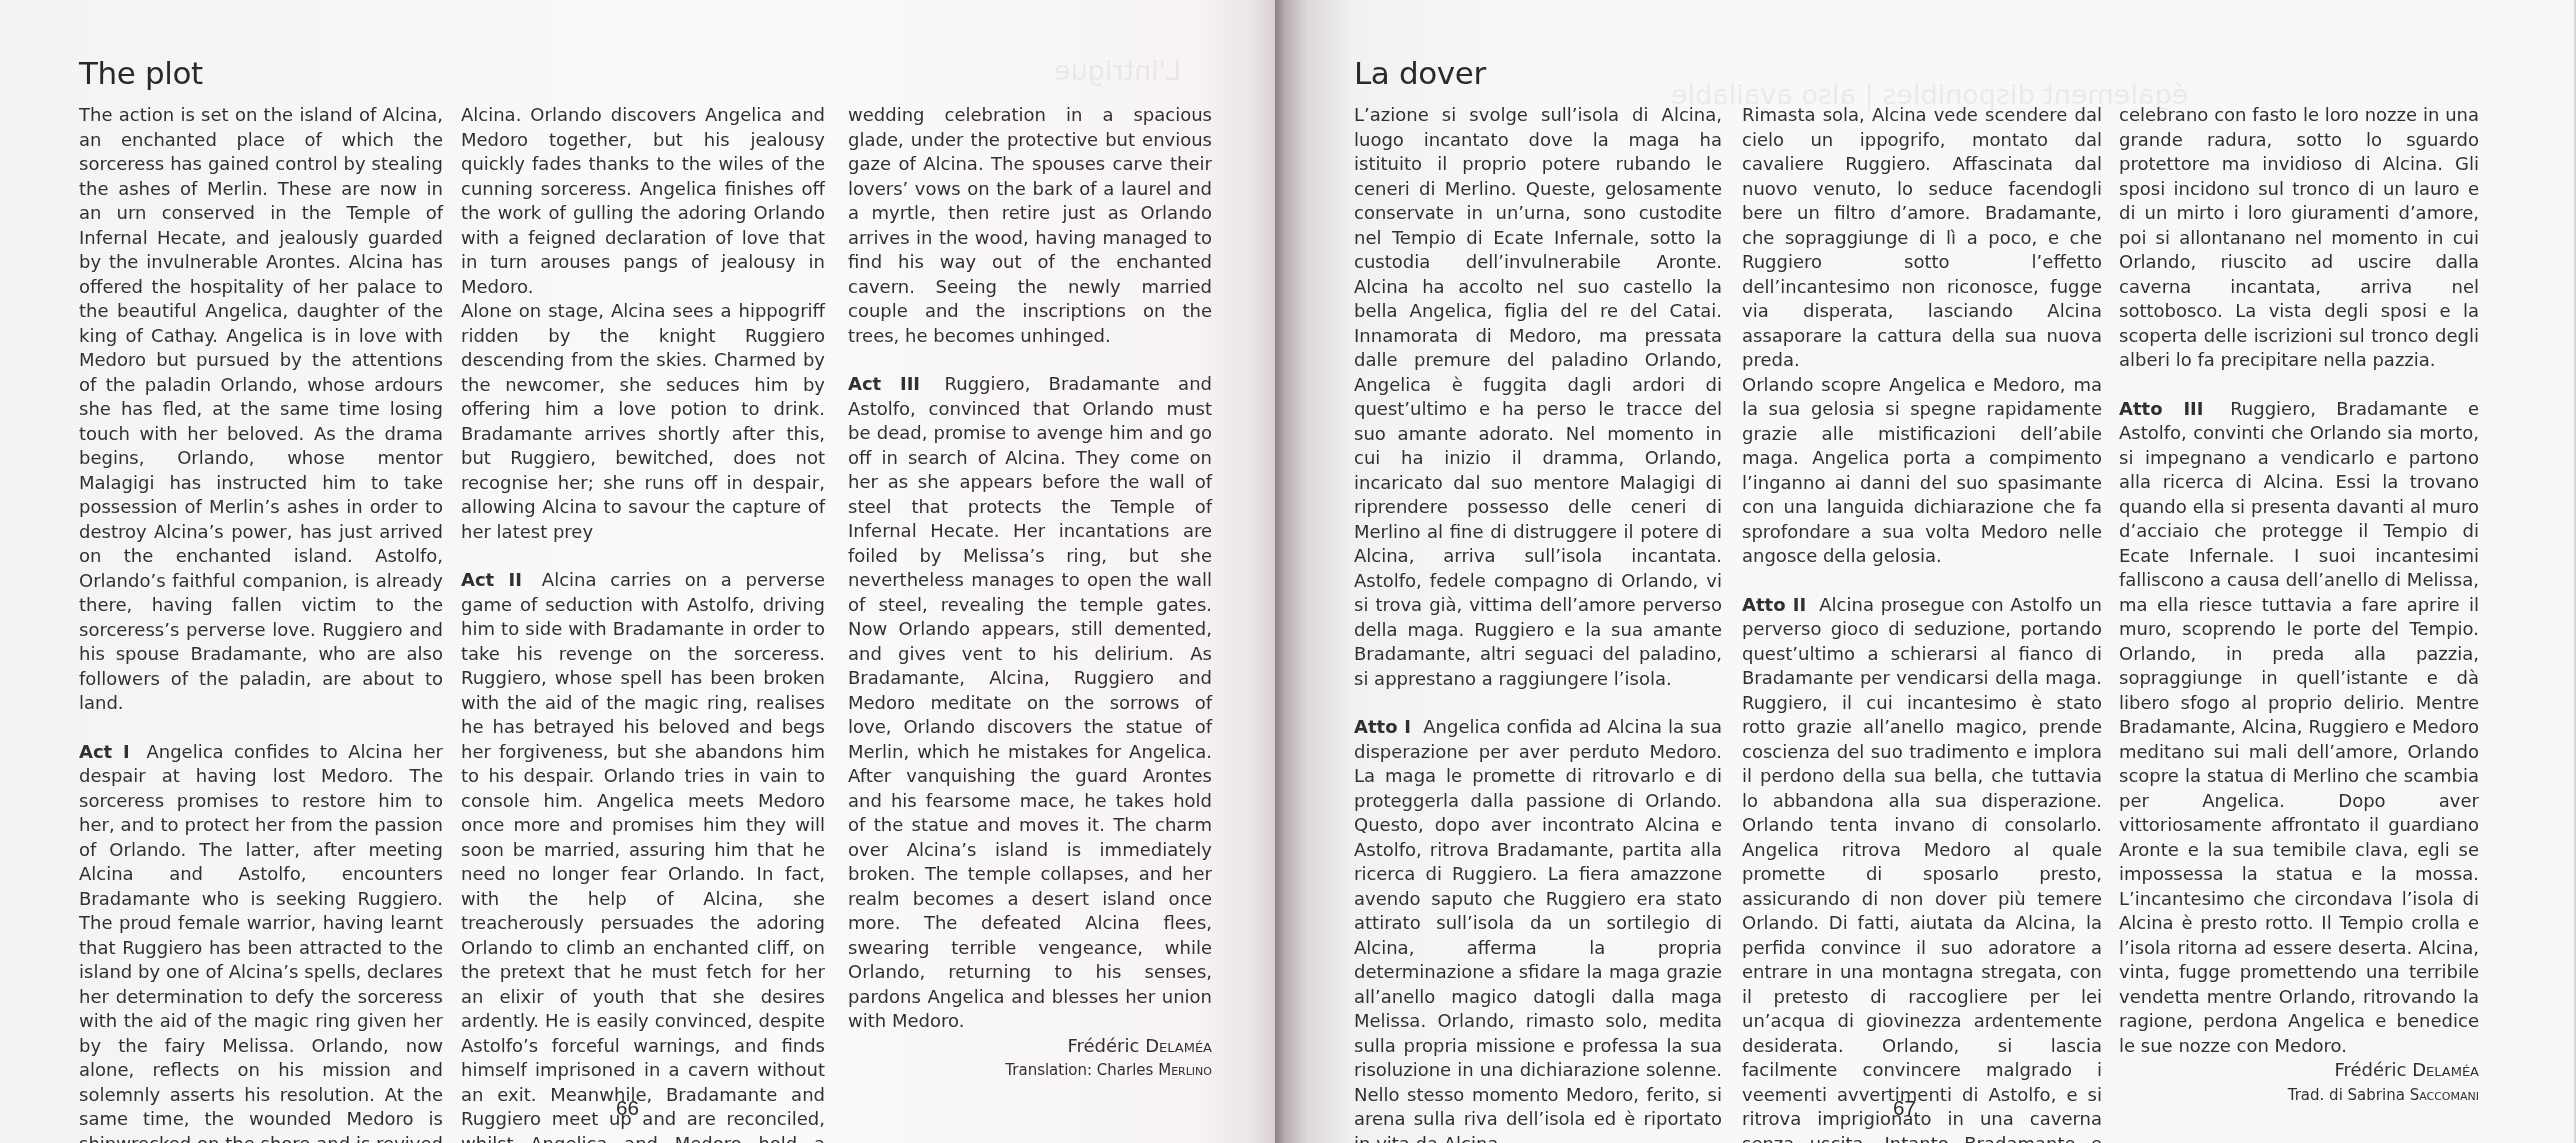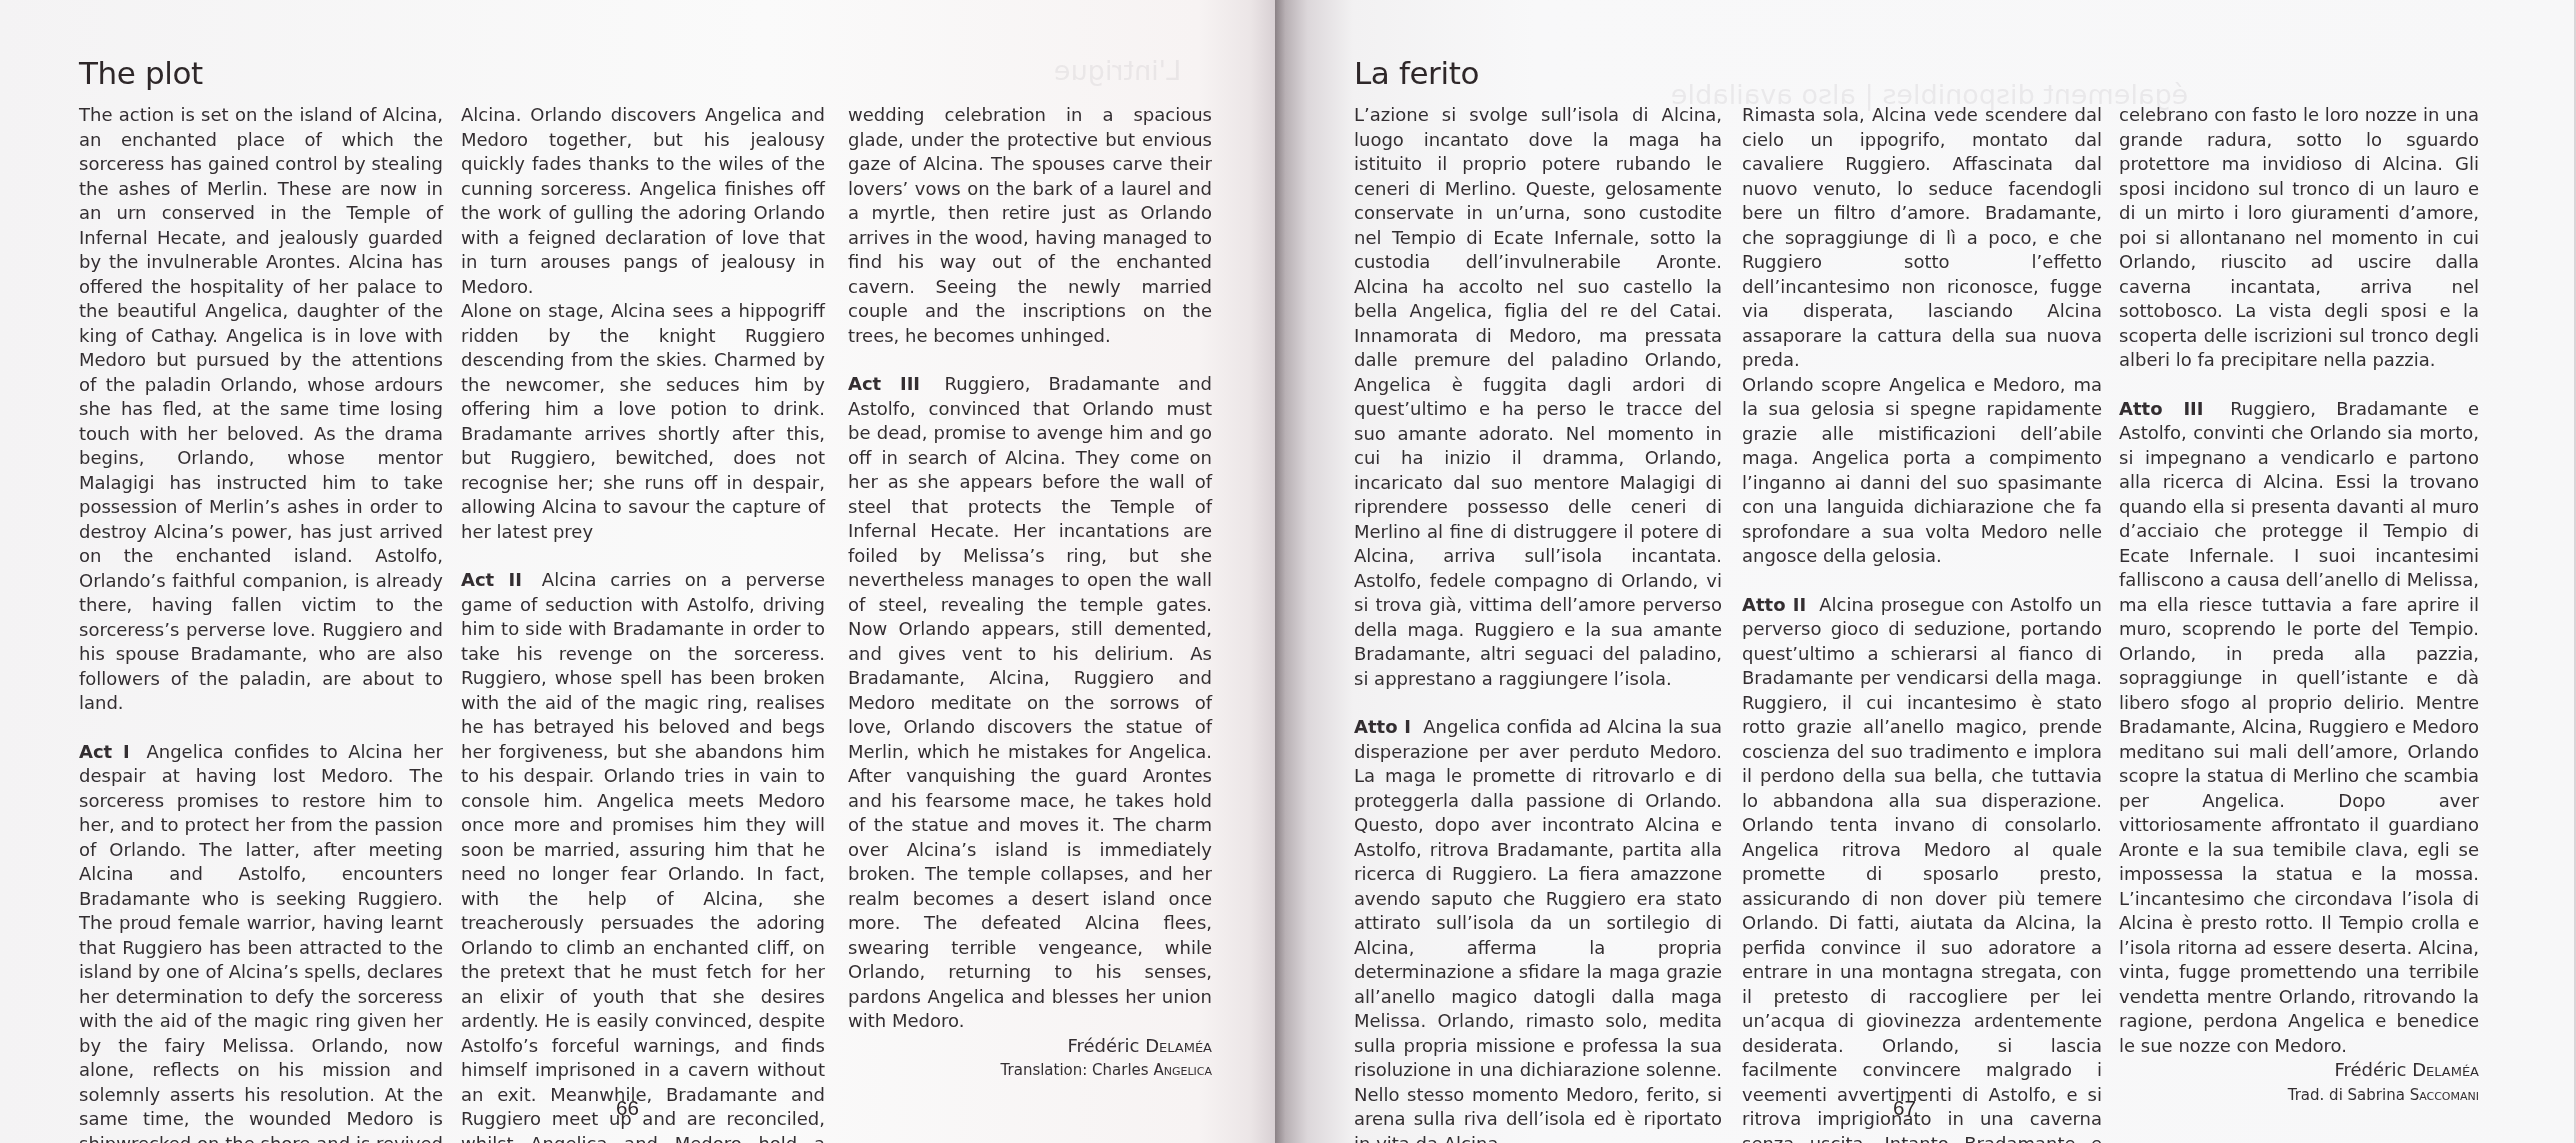--- a/index.html
+++ b/index.html
@@ -64,30 +64,30 @@
     <div class="col" style="left:461px;">
       <p>Alcina. Orlando discovers Angelica and Medoro together, but his jealousy quickly fades thanks to the wiles of the cunning sorceress. Angelica finishes off the work of gulling the adoring Orlando with a feigned declaration of love that in turn arouses pangs of jealousy in Medoro.</p>
       <p>Alone on stage, Alcina sees a hippogriff ridden by the knight Ruggiero descending from the skies. Charmed by the newcomer, she seduces him by offering him a love potion to drink. Bradamante arrives shortly after this, but Ruggiero, bewitched, does not recognise her; she runs off in despair, allowing Alcina to savour the capture of her latest prey</p>
       <p class="gap"><span class="act">Act II</span> <span>Alcina carries on a perverse game of seduction with Astolfo, driving him to side with Bradamante in order to take his revenge on the sorceress. Ruggiero, whose spell has been broken with the aid of the magic ring, realises he has betrayed his beloved and begs her forgiveness, but she abandons him to his despair. Orlando tries in vain to console him. Angelica meets Medoro once more and promises him they will soon be married, assuring him that he need no longer fear Orlando. In fact, with the help of Alcina, she treacherously persuades the adoring Orlando to climb an enchanted cliff, on the pretext that he must fetch for her an elixir of youth that she desires ardently. He is easily convinced, despite Astolfo’s forceful warnings, and finds himself imprisoned in a cavern without an exit. Meanwhile, Bradamante and Ruggiero meet up and are reconciled, whilst Angelica and Medoro hold a splendid</span></p>
     </div>
 
     <div class="col" style="left:848px;">
       <p>wedding celebration in a spacious glade, under the protective but envious gaze of Alcina. The spouses carve their lovers’ vows on the bark of a laurel and a myrtle, then retire just as Orlando arrives in the wood, having managed to find his way out of the enchanted cavern. Seeing the newly married couple and the inscriptions on the trees, he becomes unhinged.</p>
       <p class="gap"><span class="act">Act III</span> <span>Ruggiero, Bradamante and Astolfo, convinced that Orlando must be dead, promise to avenge him and go off in search of Alcina. They come on her as she appears before the wall of steel that protects the Temple of Infernal Hecate. Her incantations are foiled by Melissa’s ring, but she nevertheless manages to open the wall of steel, revealing the temple gates. Now Orlando appears, still demented, and gives vent to his delirium. As Bradamante, Alcina, Ruggiero and Medoro meditate on the sorrows of love, Orlando discovers the statue of Merlin, which he mistakes for Angelica. After vanquishing the guard Arontes and his fearsome mace, he takes hold of the statue and moves it. The charm over Alcina’s island is immediately broken. The temple collapses, and her realm becomes a desert island once more. The defeated Alcina flees, swearing terrible vengeance, while Orlando, returning to his senses, pardons Angelica and blesses her union with Medoro.</span></p>
       <p class="sig"><span>Frédéric</span> <span class="sc">Delaméa</span></p>
-      <p class="sig" style="font-size:15px;"><span>Translation: Charles</span> <span class="sc">Angelica</span></p>
+      <p class="sig" style="font-size:15px;"><span>Translation: Charles</span> <span class="sc">Merlino</span></p>
     </div>
 
     <div class="pageno" style="left:616px;">66</div>
   </section>
 
   <section class="page page-right">
     <div class="ghost" style="left:396px; top:79px; transform:scaleX(-1);">également disponibles | also available</div>
 
-    <h1 class="title" style="left:79px;">La ferito</h1>
+    <h1 class="title" style="left:79px;">La dover</h1>
 
     <div class="col" style="left:79px; width:368px;">
       <p>L’azione si svolge sull’isola di Alcina, luogo incantato dove la maga ha istituito il proprio potere rubando le ceneri di Merlino. Queste, gelosamente conservate in un’urna, sono custodite nel Tempio di Ecate Infernale, sotto la custodia dell’invulnerabile Aronte. Alcina ha accolto nel suo castello la bella Angelica, figlia del re del Catai. Innamorata di Medoro, ma pressata dalle premure del paladino Orlando, Angelica è fuggita dagli ardori di quest’ultimo e ha perso le tracce del suo amante adorato. Nel momento in cui ha inizio il dramma, Orlando, incaricato dal suo mentore Malagigi di riprendere possesso delle ceneri di Merlino al fine di distruggere il potere di Alcina, arriva sull’isola incantata. Astolfo, fedele compagno di Orlando, vi si trova già, vittima dell’amore perverso della maga. Ruggiero e la sua amante Bradamante, altri seguaci del paladino, si apprestano a raggiungere l’isola.</p>
       <p class="gap"><span class="act">Atto I</span> <span>Angelica confida ad Alcina la sua disperazione per aver perduto Medoro. La maga le promette di ritrovarlo e di proteggerla dalla passione di Orlando. Questo, dopo aver incontrato Alcina e Astolfo, ritrova Bradamante, partita alla ricerca di Ruggiero. La fiera amazzone avendo saputo che Ruggiero era stato attirato sull’isola da un sortilegio di Alcina, afferma la propria determinazione a sfidare la maga grazie all’anello magico datogli dalla maga Melissa. Orlando, rimasto solo, medita sulla propria missione e professa la sua risoluzione in una dichiarazione solenne. Nello stesso momento Medoro, ferito, si arena sulla riva dell’isola ed è riportato in vita da Alcina.</span></p>
     </div>
 
     <div class="col" style="left:467px; width:360px;">
       <p>Rimasta sola, Alcina vede scendere dal cielo un ippogrifo, montato dal cavaliere Ruggiero. Affascinata dal nuovo venuto, lo seduce facendogli bere un filtro d’amore. Bradamante, che sopraggiunge di lì a poco, e che Ruggiero sotto l’effetto dell’incantesimo non riconosce, fugge via disperata, lasciando Alcina assaporare la cattura della sua nuova preda.</p>
       <p>Orlando scopre Angelica e Medoro, ma la sua gelosia si spegne rapidamente grazie alle mistificazioni dell’abile maga. Angelica porta a compimento l’inganno ai danni del suo spasimante con una languida dichiarazione che fa sprofondare a sua volta Medoro nelle angosce della gelosia.</p>
       <p class="gap"><span class="act">Atto II</span> <span>Alcina prosegue con Astolfo un perverso gioco di seduzione, portando quest’ultimo a schierarsi al fianco di Bradamante per vendicarsi della maga. Ruggiero, il cui incantesimo è stato rotto grazie all’anello magico, prende coscienza del suo tradimento e implora il perdono della sua bella, che tuttavia lo abbandona alla sua disperazione. Orlando tenta invano di consolarlo. Angelica ritrova Medoro al quale promette di sposarlo presto, assicurando di non dover più temere Orlando. Di fatti, aiutata da Alcina, la perfida convince il suo adoratore a entrare in una montagna stregata, con il pretesto di raccogliere per lei un’acqua di giovinezza ardentemente desiderata. Orlando, si lascia facilmente convincere malgrado i veementi avvertimenti di Astolfo, e si ritrova imprigionato in una caverna senza uscita. Intanto Bradamante e Ruggiero, si ritrovano e si riconciliano, mentre Angelica e Medoro</span></p>

